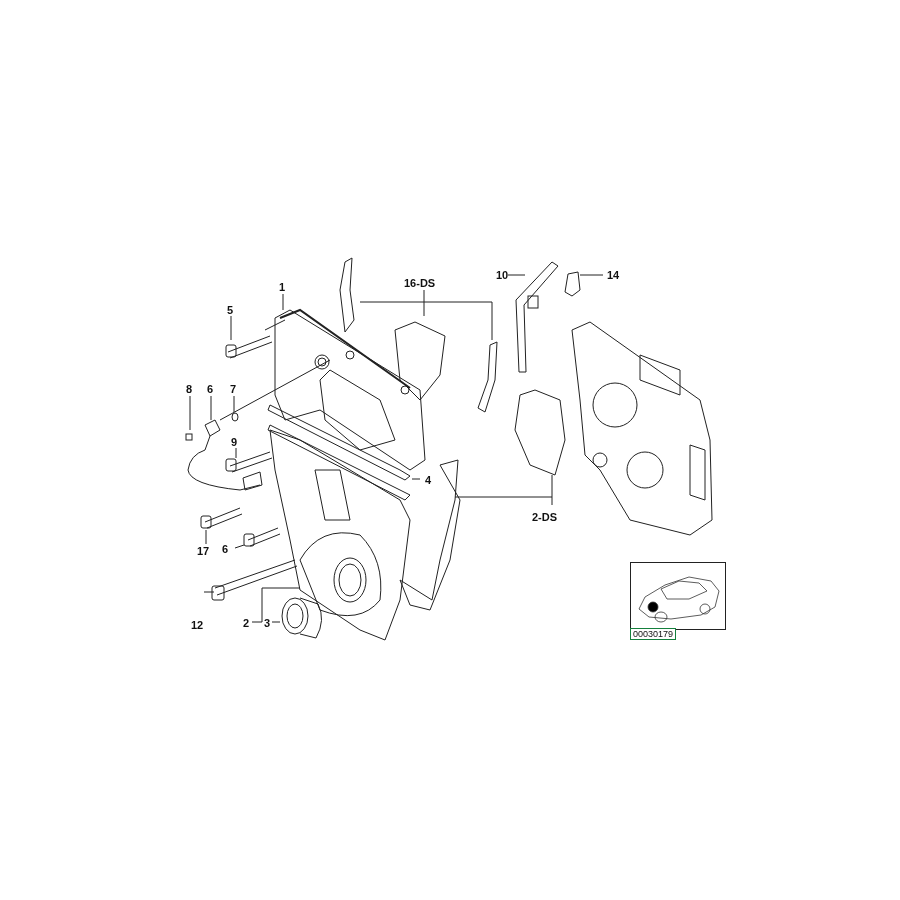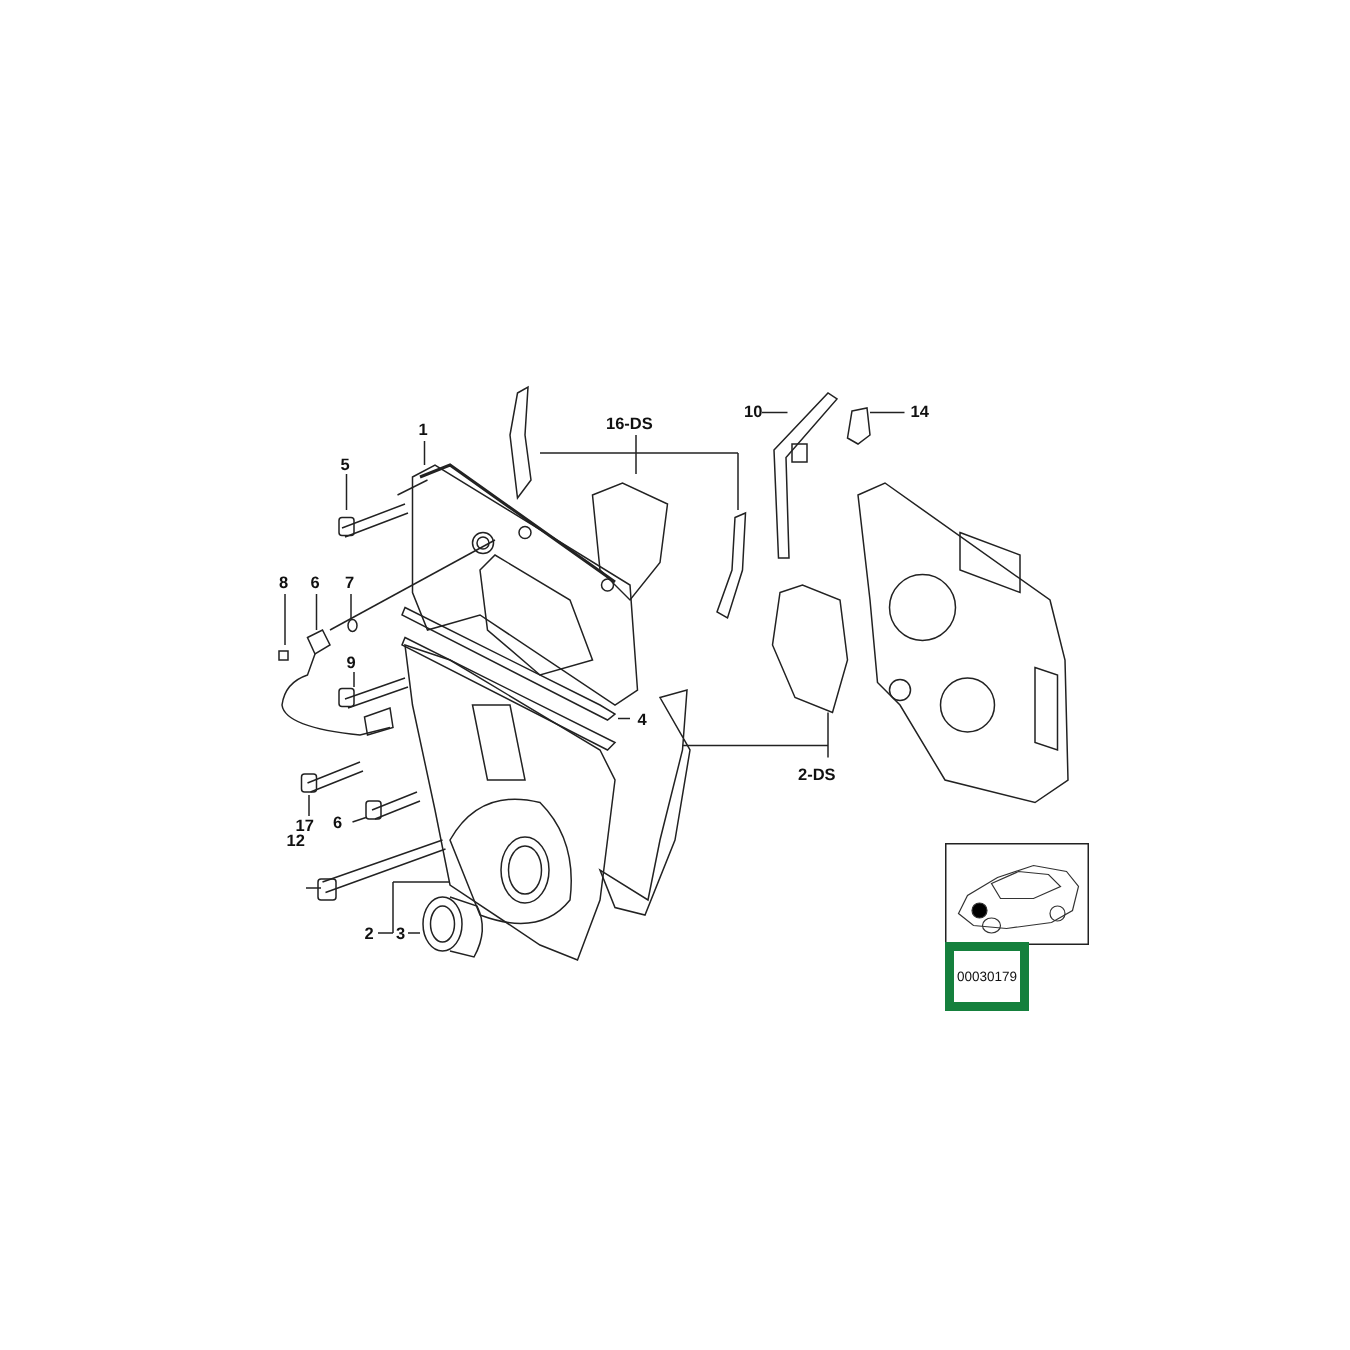--- a/index.html
+++ b/index.html
@@ -1,20 +1,20 @@
 <!DOCTYPE html>
 <html><head>
 <meta charset="utf-8">
 <style>
   html, body { margin:0; padding:0; background:#ffffff; }
   body { width:900px; height:900px; position:relative; overflow:hidden; font-family:"Liberation Sans", sans-serif; }
   #diagram { position:absolute; left:0; top:0; width:900px; height:900px; }
   .lbl { position:absolute; font-weight:bold; font-size:11px; color:#111; line-height:1; white-space:nowrap; }
   .thumb { position:absolute; left:630px; top:562px; width:94px; height:66px; border:1px solid #222; background:#fff; }
-  .thumb-id { position:absolute; left:630px; top:628px; border:6px solid #15803d; font-size:9px; padding:12px 2px; background:#fff; color:#111; }
+  .thumb-id { position:absolute; left:630px; top:628px; border:1px solid #15803d; font-size:9px; padding:0 2px; background:#fff; color:#111; }
 </style>
 </head>
 <body>
 
 <div id="diagram">
   <svg width="900" height="900" viewBox="0 0 900 900" fill="none" stroke="#222" stroke-width="1">
 
     <g>
       <line x1="283" y1="294" x2="283" y2="310"></line>
       <line x1="231" y1="316" x2="231" y2="340"></line>
@@ -126,21 +126,21 @@
   <span class="lbl" style="left:243px;top:618px">2</span>
   <span class="lbl" style="left:264px;top:618px">3</span>
   <span class="lbl" style="left:425px;top:475px">4</span>
   <span class="lbl" style="left:227px;top:305px">5</span>
   <span class="lbl" style="left:207px;top:384px">6</span>
   <span class="lbl" style="left:230px;top:384px">7</span>
   <span class="lbl" style="left:186px;top:384px">8</span>
   <span class="lbl" style="left:231px;top:437px">9</span>
   <span class="lbl" style="left:197px;top:546px">17</span>
   <span class="lbl" style="left:222px;top:544px">6</span>
-  <span class="lbl" style="left:191px;top:556px">12</span>
+  <span class="lbl" style="left:191px;top:620px">12</span>
   <span class="lbl" style="left:496px;top:270px">10</span>
   <span class="lbl" style="left:607px;top:270px">14</span>
   <span class="lbl" style="left:532px;top:512px">2-DS</span>
   <span class="lbl" style="left:404px;top:278px">16-DS</span>
 
   
   <div class="thumb">
     <svg width="94" height="66" viewBox="0 0 94 66" fill="none" stroke="#333" stroke-width="0.8">
       <path d="M8 46 L14 34 L34 22 L58 14 L80 18 L88 28 L84 44 L70 52 L40 56 L18 54 Z"></path>
       <path d="M30 26 L48 18 L68 20 L76 28 L58 36 L36 36 Z"></path>

